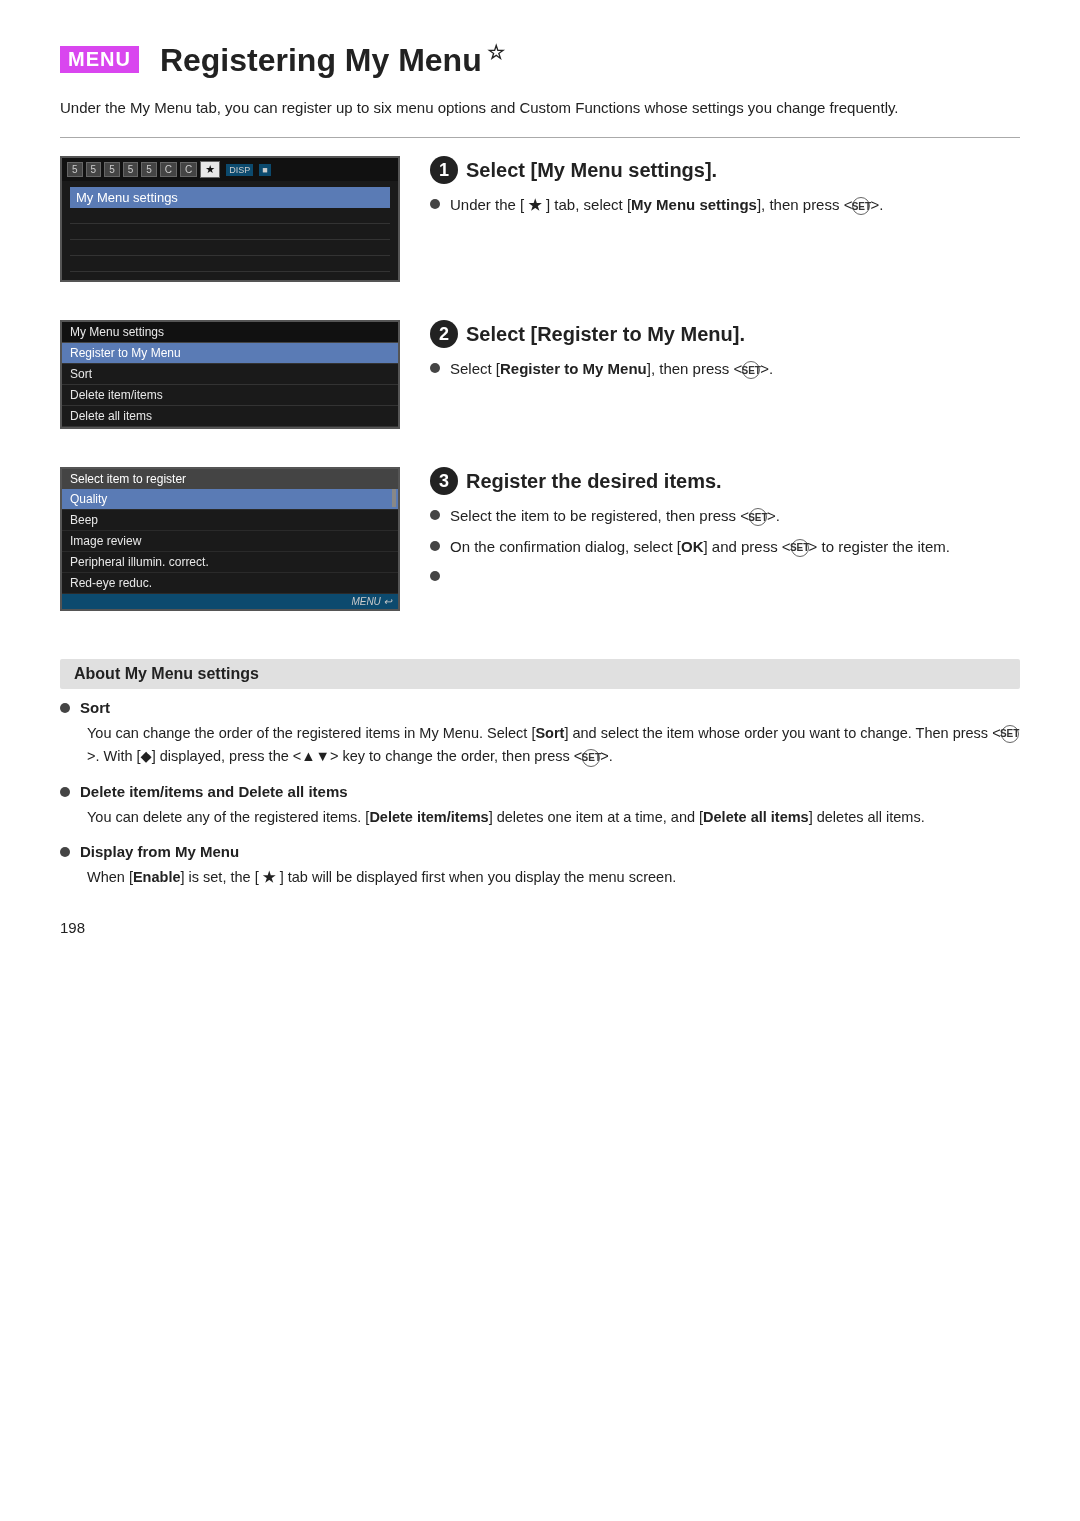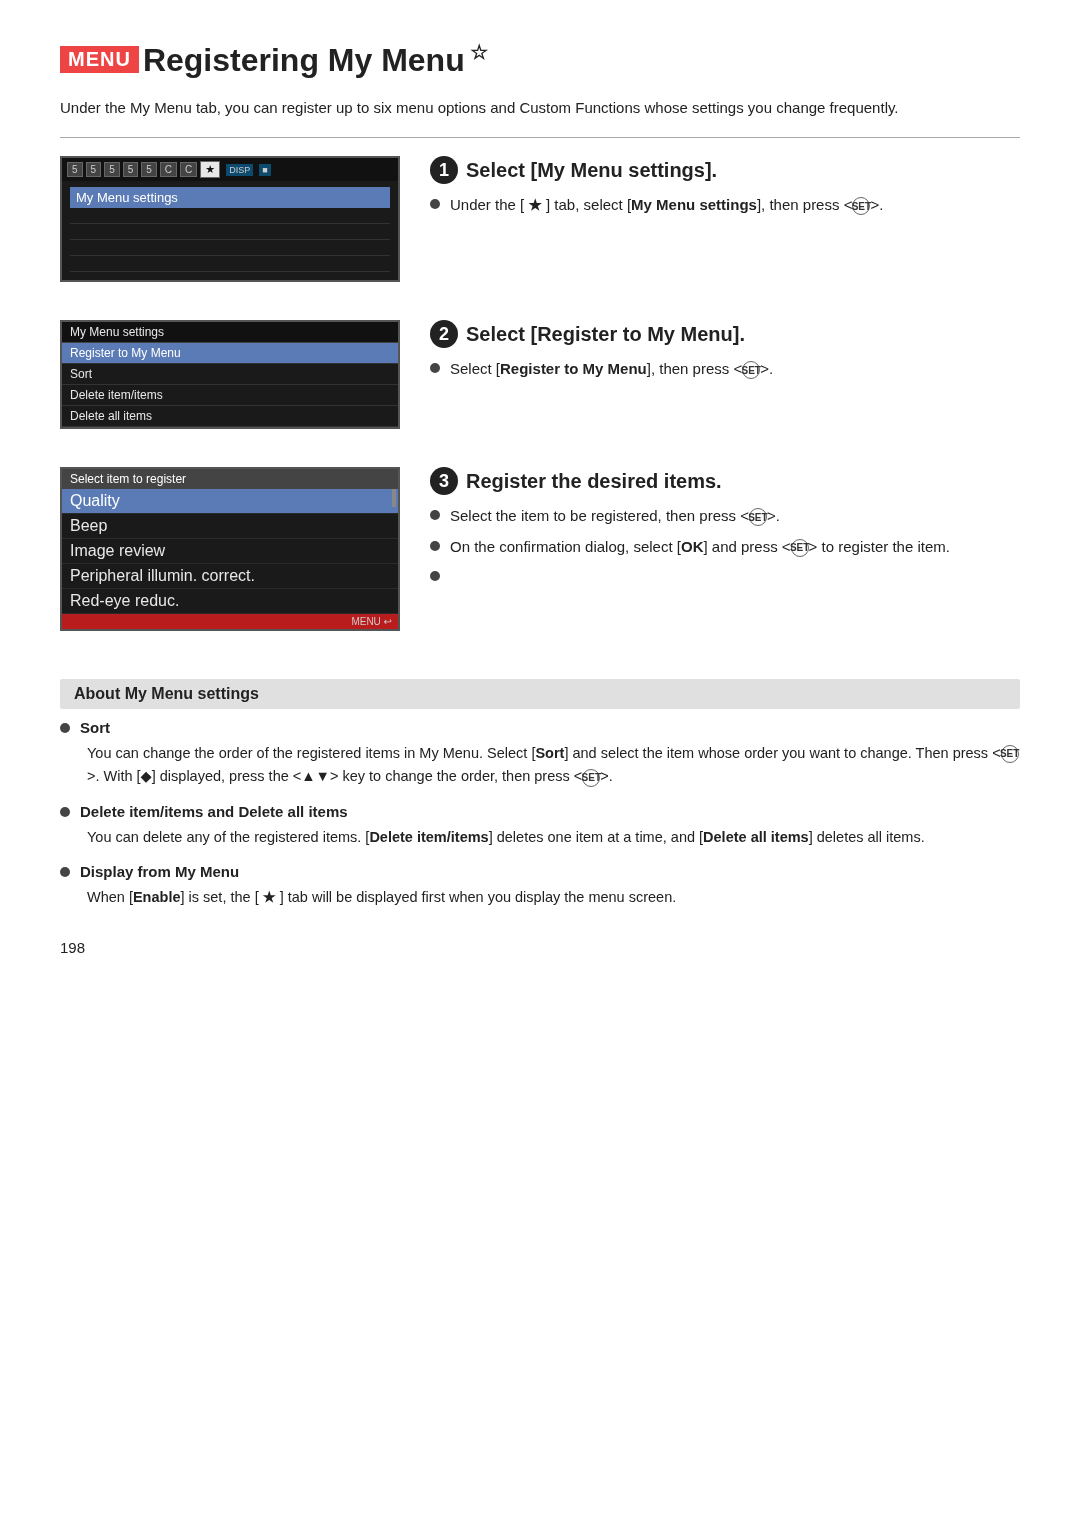--- a/index.html
+++ b/index.html
@@ -13,26 +13,26 @@
       padding: 40px 60px 60px 60px;
     }
 
     
     .page-title-row {
       display: flex;
       align-items: center;
       margin-bottom: 18px;
     }
     .menu-badge {
-      background: #ef4444;
+      background: #d946ef;
       color: #fff;
       font-weight: bold;
       font-size: 20px;
       padding: 2px 8px;
-      margin-right: 4px;
+      margin-right: 21px;
       letter-spacing: 1px;
     }
     .page-title {
       font-size: 32px;
       font-weight: bold;
     }
     .star-super {
       font-size: 20px;
       vertical-align: super;
     }
@@ -145,47 +145,48 @@
 
     
     .screen3-title {
       background: #444;
       color: #fff;
       font-size: 12px;
       padding: 3px 8px;
     }
     .screen3-row {
       padding: 3px 8px;
-      font-size: 16px;
+      font-size: 12px;
       color: #e8e8e8;
       border-bottom: 1px solid #2a2a2a;
     }
     .screen3-row.highlighted {
       background: #5a7bb5;
       color: #fff;
     }
     .screen3-scrollbar {
       width: 4px;
       background: #888;
       position: absolute;
       right: 2px;
       top: 0;
       height: 18px;
     }
     .screen3-content-wrap {
       position: relative;
     }
     .screen-footer {
-      background: #b91c1c;
+      background: #0c4a6e;
       color: #ccc;
       font-size: 10px;
       padding: 2px 6px;
       display: flex;
       justify-content: flex-end;
       align-items: center;
+      font-style: italic;
     }
 
     
     .step-number-circle {
       display: inline-flex;
       align-items: center;
       justify-content: center;
       width: 28px;
       height: 28px;
       background: #222;

